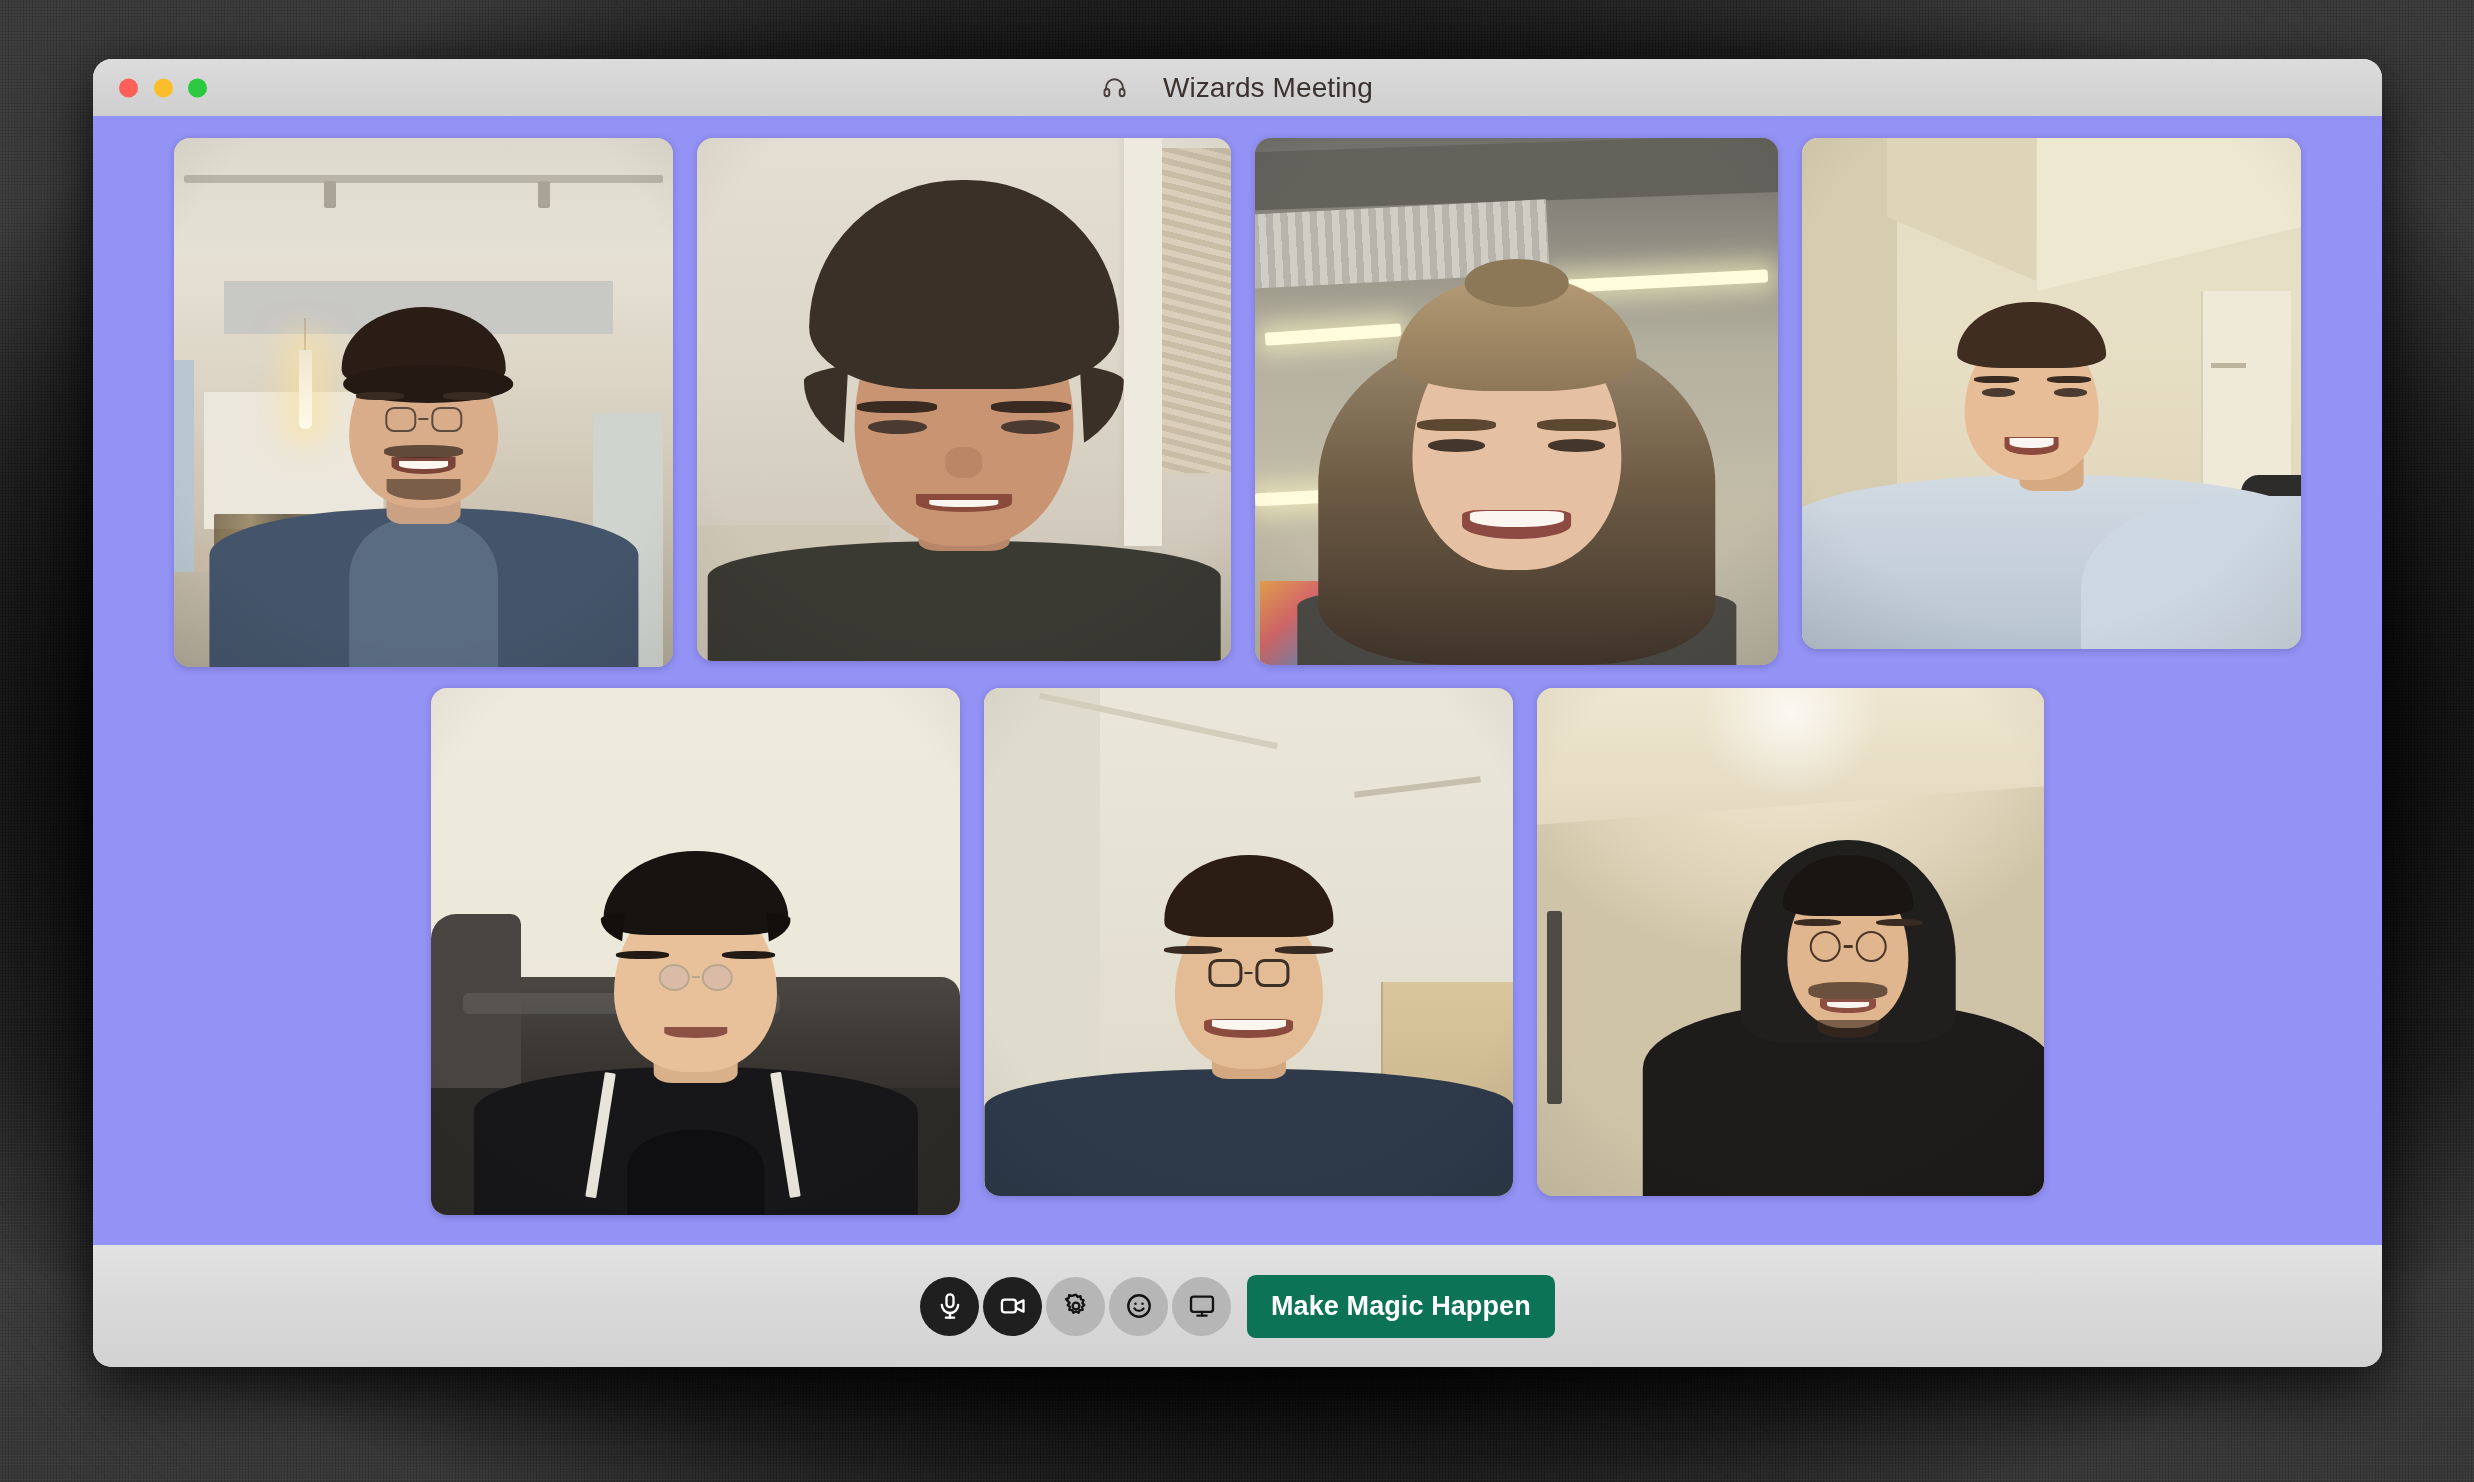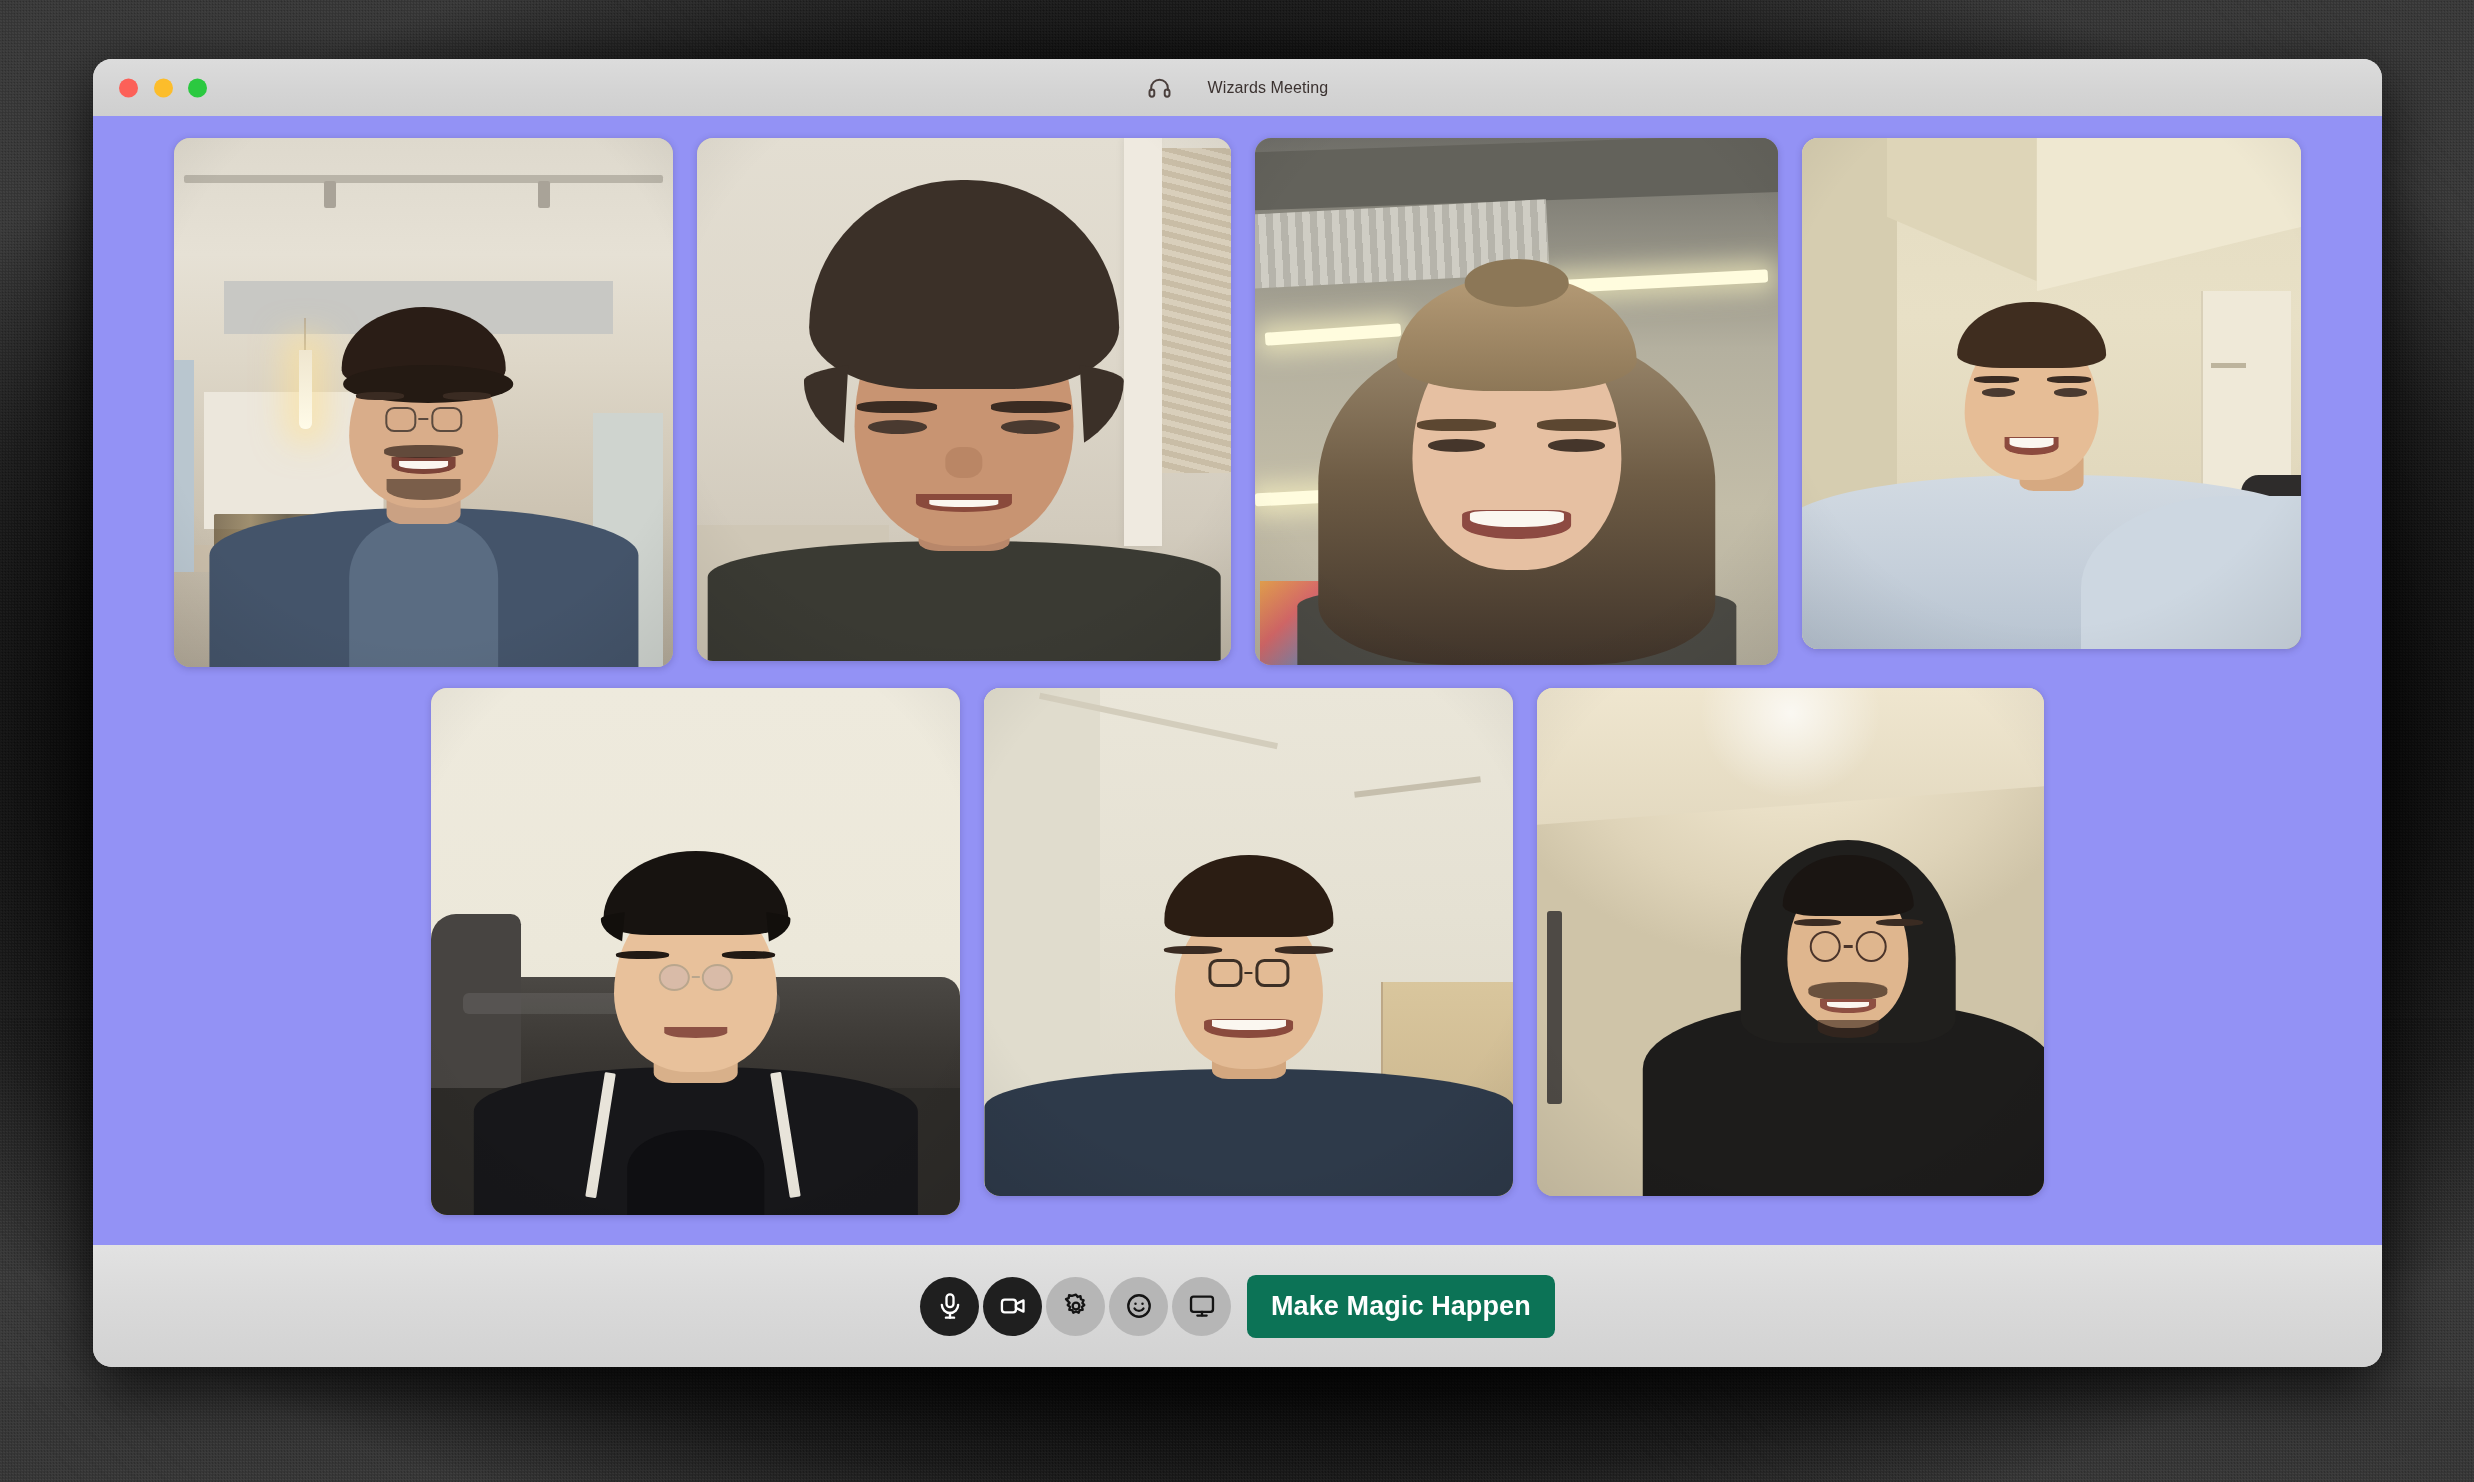--- a/index.html
+++ b/index.html
@@ -57,21 +57,21 @@
   .light.amber { background:#fcbd2b; }
   .light.green { background:#2bc940; }
 
   #titlegroup {
     position:absolute; left:0; right:0; top:50%;
     transform:translateY(-50%);
     display:flex; align-items:center; justify-content:center; gap:11.8px;
   }
   #headphones { display:block; width:25px; height:25px; }
   #windowtitle {
-    font-size:16px; color:#3b3230; letter-spacing:0.1px;
+    font-size:28px; color:#3b3230; letter-spacing:0.1px;
     white-space:nowrap;
     margin-left:24px;
   }
 
   
   #stage {
     flex:1 1 auto;
     background:#9392f5;
     padding:22px 20.6px 26.5px 20.6px;
     display:flex; flex-direction:column;

